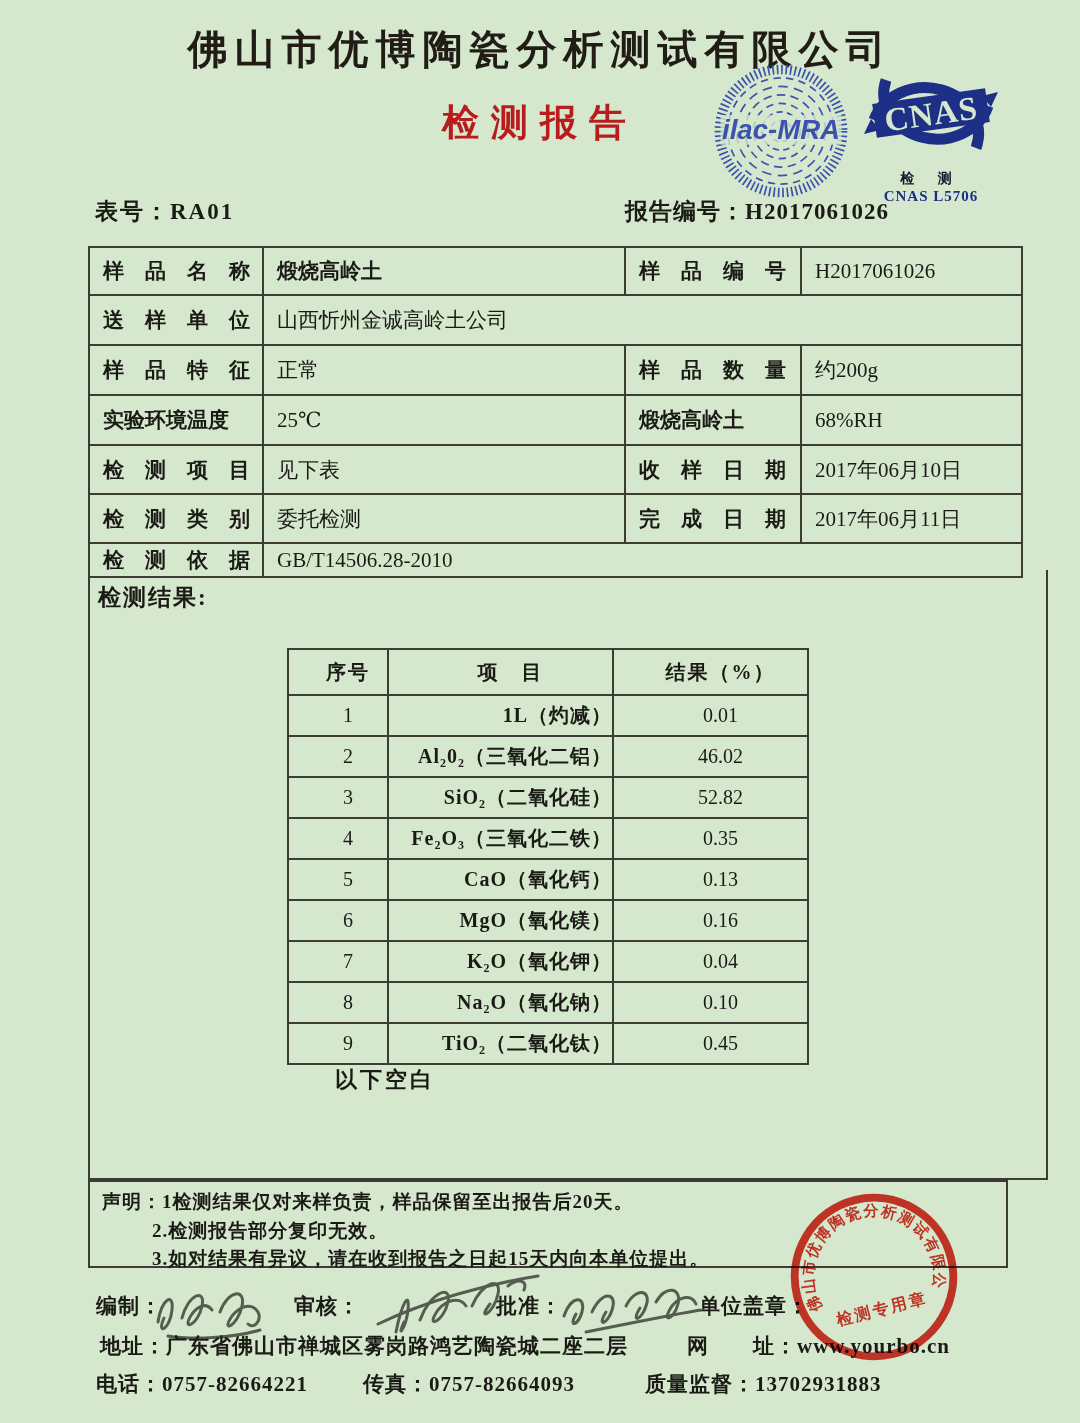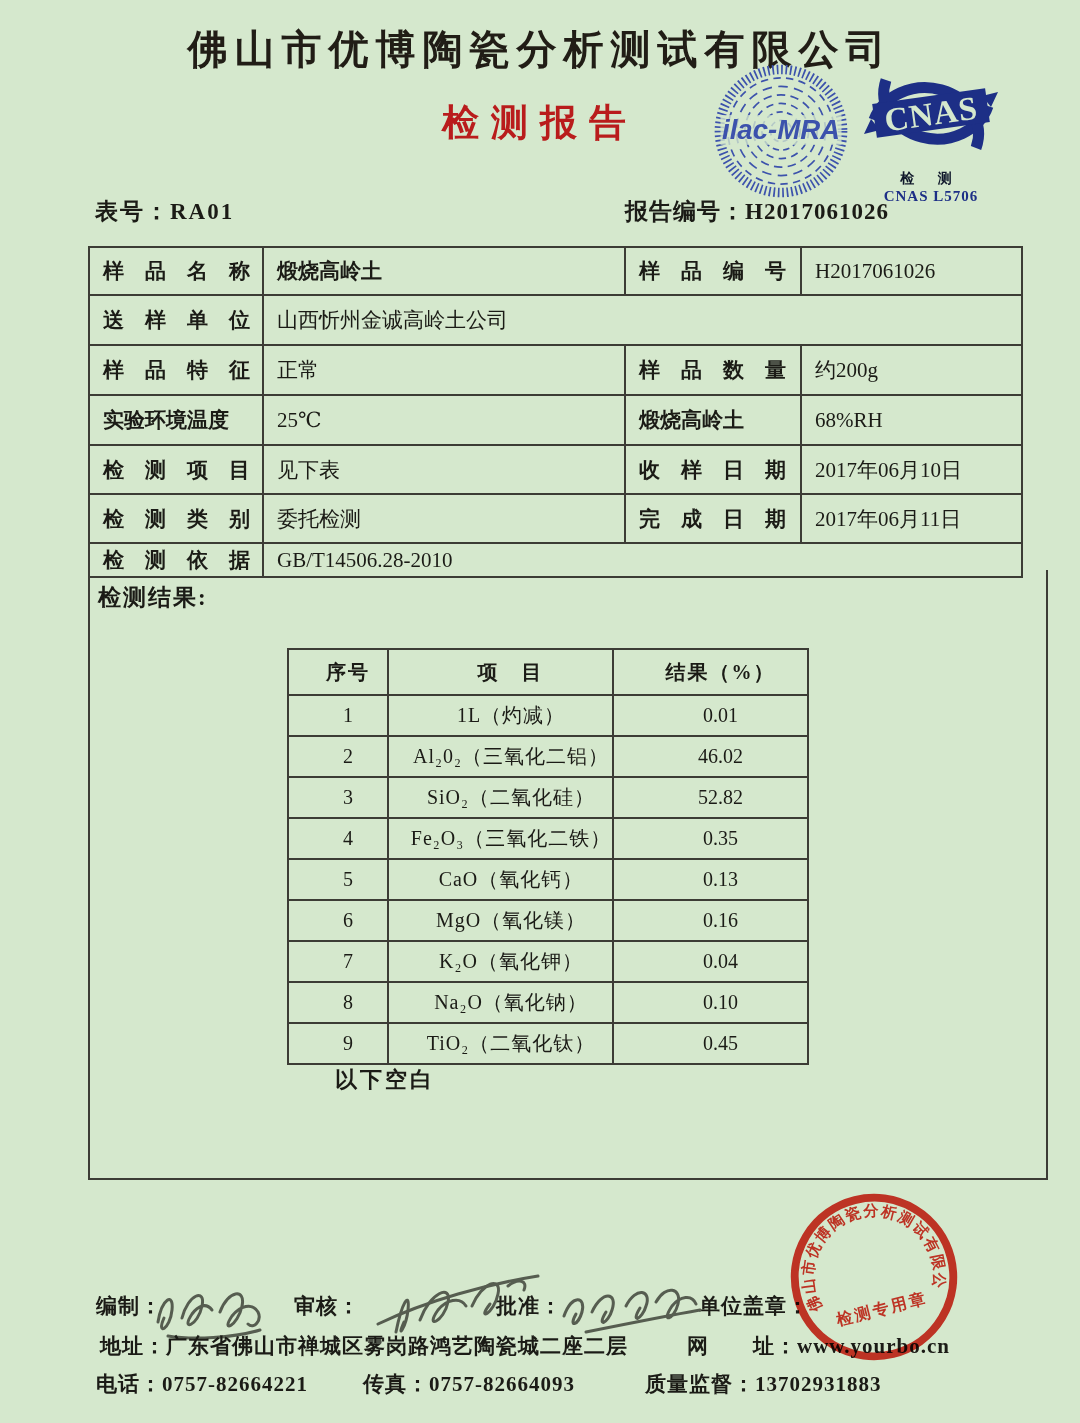--- a/index.html
+++ b/index.html
@@ -41,21 +41,21 @@
     position:absolute; left:88px; top:570px; width:960px; height:610px;
     border:2px solid #3c3c35; border-top:none;
   }
   .results-label { position:absolute; left:8px; top:12px; font-size:23px; font-weight:bold; letter-spacing:2px; }
   .results-table { position:absolute; left:197px; top:78px; width:520px; }
   .results-table td, .results-table th {
     border:2px solid #3c3c35; font-size:20px; text-align:center; vertical-align:middle;padding-left:20px;
   }
   .results-table th { height:46px; font-weight:bold; letter-spacing:2px; }
   .results-table td { height:41px; }
-  .results-table td.item { text-align:center; padding-left:21px; letter-spacing:1px; }
+  .results-table td.item { text-align:right; padding-left:21px; letter-spacing:1px;font-weight:bold; }
   .rc1 { width:100px; } .rc2 { width:225px; } .rc3 { width:195px; }
   .blank-note { position:absolute; left:245px; top:495px; font-size:22px; font-weight:bold; letter-spacing:3px; }
   
   .statement-box {
     position:absolute; left:88px; top:1180px; width:920px; height:88px;
     border:2px solid #3c3c35; border-top:2px solid #3c3c35;
     font-size:19px; font-weight:bold;
   }
   .st-line { position:absolute; left:12px; white-space:nowrap; letter-spacing:1px; }
   .st1 { top:7px; }
@@ -209,20 +209,25 @@
       <tr>
         <td>9</td>
         <td class="item">TiO₂（二氧化钛）</td>
         <td>0.45</td>
       </tr>
     </tbody>
       </table>
     <div class="blank-note">以下空白</div>
   </div>
 
+  <div class="statement-box">
+    <div class="st-line st1">声明：1检测结果仅对来样负责，样品保留至出报告后20天。</div>
+    <div class="st-line st2">2.检测报告部分复印无效。</div>
+    <div class="st-line st3">3.如对结果有异议，请在收到报告之日起15天内向本单位提出。</div>
+  </div>
 
   <div class="footer-row f1">
     <span class="fitem" style="left:96px">编制：</span>
     <span class="fitem" style="left:294px">审核：</span>
     <span class="fitem" style="left:496px">批准：</span>
     <span class="fitem" style="left:699px">单位盖章：</span>
   </div>
 
   <svg class="sig" style="left:148px; top:1278px" width="130" height="70" viewBox="0 0 130 70">
     <g fill="none" stroke="#565d50" stroke-width="3" stroke-linecap="round">

